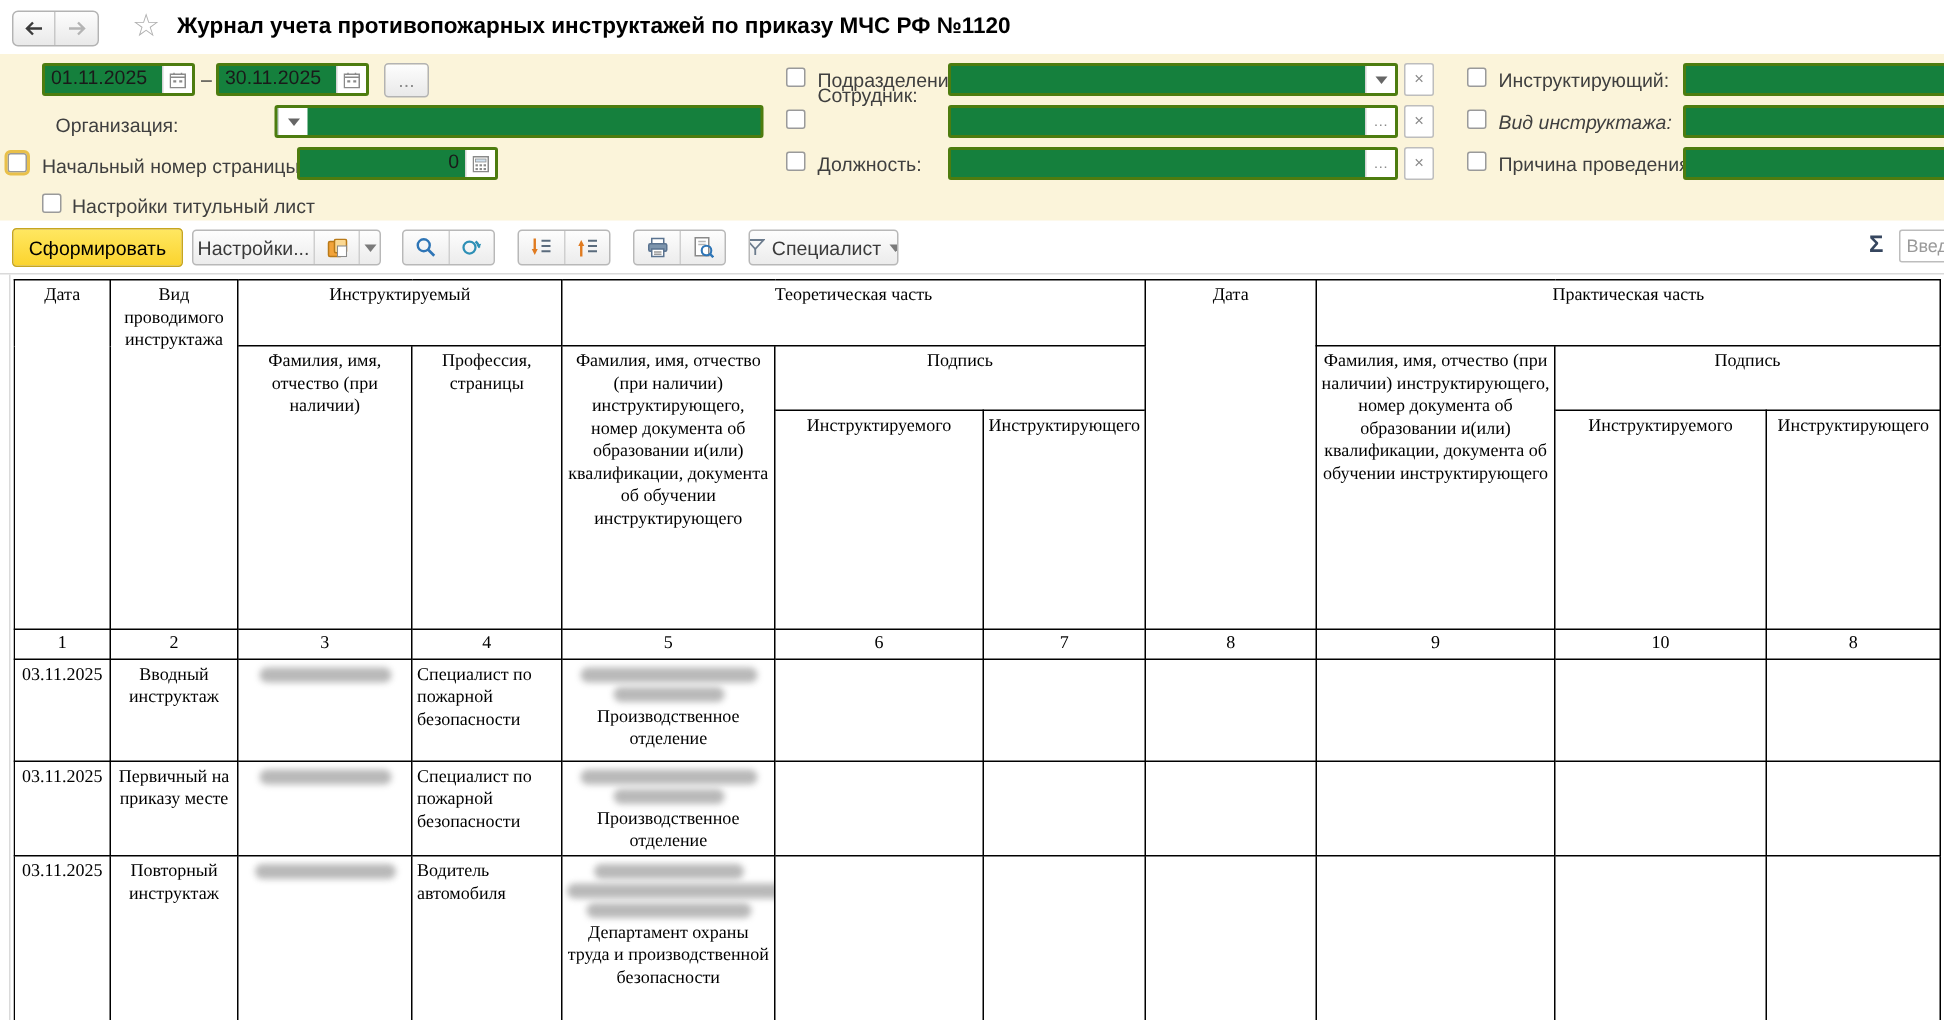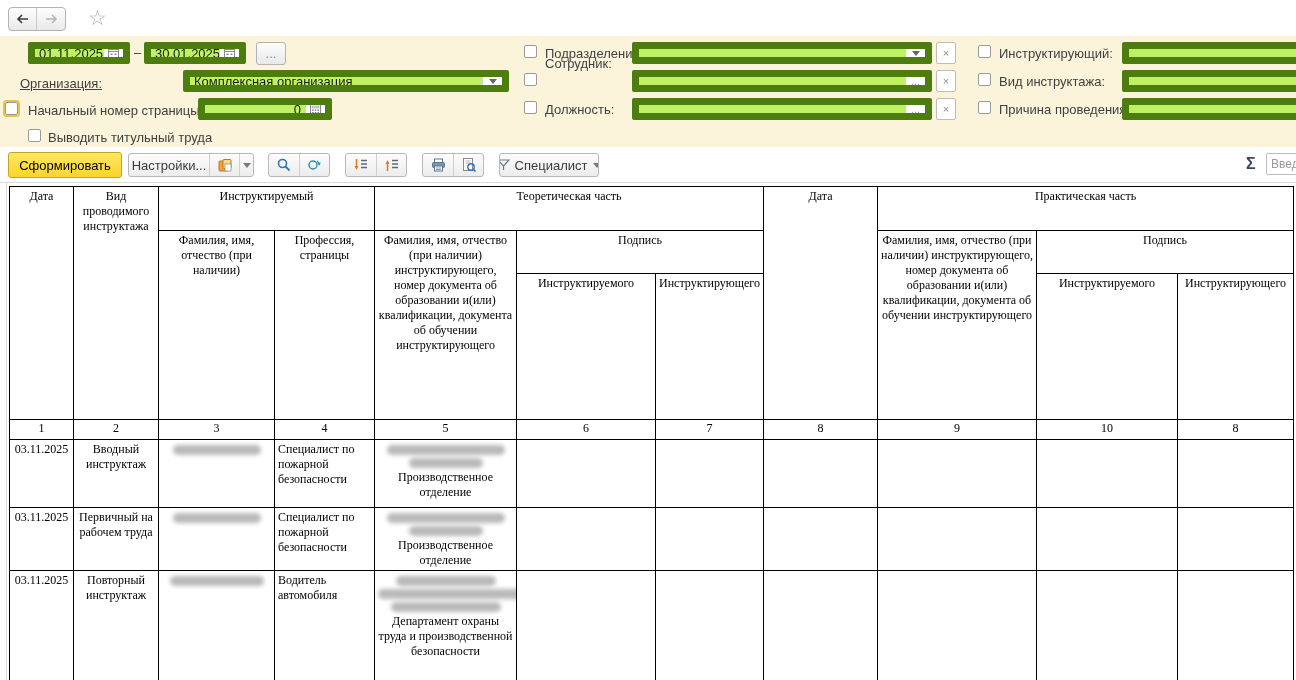--- a/index.html
+++ b/index.html
@@ -14,22 +14,22 @@
   .navbtn { width:50%; display:flex; align-items:center; justify-content:center;
             font-size:14px; cursor:default; }
   .navbtn.back { border-right:1px solid #c8c8c8; color:#3b3b3b; }
   .navbtn.fwd { color:#b4b4b4; }
   .star { position:absolute; left:88px; top:6px; font-size:21px; color:#b0b0b0; line-height:24px; }
   .title { position:absolute; left:118px; top:9px; font-size:15px; font-weight:bold; color:#000; }
 
   
   .filter-panel { position:absolute; left:0; top:36px; width:1296px; height:111px; background:#fbf4da; }
   .flabel { position:absolute; font-size:13px; color:#3f3f3f; white-space:nowrap; }
-  .field { position:absolute; height:22px; background:#bef264; border:7px solid #4d7c0f;
-           border-radius:2px; display:flex; align-items:center; overflow:hidden; }
+  .field { position:absolute; height:22px; background:#15803d; border:2px solid #4d7c0f;
+           border-radius:2px; display:flex; overflow:hidden; }
   .field .val { flex:1; font-size:13px; color:#1a1a1a; padding:0 4px; white-space:nowrap; overflow:hidden; }
   .field .val.num { text-align:right; }
   .field .seg { width:20px; align-self:stretch; border-left:1px solid #d4d4d4; display:flex;
                 align-items:center; justify-content:center; color:#8a8a8a; font-size:10px; background:#fff; }
   .caret { width:0; height:0; border-left:4px solid transparent; border-right:4px solid transparent;
            border-top:5px solid #666; display:inline-block; }
   .xbtn { position:absolute; width:20px; height:22px; border:1px solid #bdbdbd; border-radius:2px;
           background:#fff; color:#8a8a8a; font-size:11px; display:flex; align-items:center; justify-content:center; }
   .cb { position:absolute; width:13px; height:13px; background:#fff; border:1px solid #9a9a9a; border-radius:2px; }
   .cb.focus { outline:2px solid #e9c04a; }
@@ -83,59 +83,59 @@
     </div>
     <div class="navbtn fwd">
       <span class="icon">
         <svg width="14" height="10" viewBox="0 0 14 10">
             <path d="M8 1 L12 5 L8 9 M2 5 H12" stroke="#b4b4b4" stroke-width="1.6" fill="none"></path>
           </svg>
       </span>
     </div>
   </div>
   <div class="star">☆</div>
+  <div class="title">Журнал учета противопожарных инструктажей по приказу МЧС РФ №1120</div>
 
   <div class="filter-panel">
 
     <div class="field" style="left:28px; top:6px; width:102px;">
       <span class="val">01.11.2025</span>
       <span class="seg">
         <span class="icon">
           <svg width="11" height="11" viewBox="0 0 11 11">
               <rect x="0.5" y="1.5" width="10" height="9" fill="#fff" stroke="#8a8a8a"></rect>
               <line x1="0.5" y1="3.5" x2="10.5" y2="3.5" stroke="#8a8a8a"></line>
               <line x1="3" y1="0.5" x2="3" y2="2" stroke="#8a8a8a"></line>
               <line x1="8" y1="0.5" x2="8" y2="2" stroke="#8a8a8a"></line>
               <rect x="2.5" y="5.5" width="2" height="1.5" fill="#8a8a8a"></rect>
               <rect x="6.5" y="5.5" width="2" height="1.5" fill="#8a8a8a"></rect>
             </svg>
         </span>
       </span>
     </div>
     <div class="dash" style="left:134px; top:9px;">–</div>
     <div class="field" style="left:144px; top:6px; width:102px;">
-      <span class="val">30.01.2025</span>
+      <span class="val">30.11.2025</span>
       <span class="seg">
         <span class="icon">
           <svg width="11" height="11" viewBox="0 0 11 11">
               <rect x="0.5" y="1.5" width="10" height="9" fill="#fff" stroke="#8a8a8a"></rect>
               <line x1="0.5" y1="3.5" x2="10.5" y2="3.5" stroke="#8a8a8a"></line>
               <line x1="3" y1="0.5" x2="3" y2="2" stroke="#8a8a8a"></line>
               <line x1="8" y1="0.5" x2="8" y2="2" stroke="#8a8a8a"></line>
               <rect x="2.5" y="5.5" width="2" height="1.5" fill="#8a8a8a"></rect>
               <rect x="6.5" y="5.5" width="2" height="1.5" fill="#8a8a8a"></rect>
             </svg>
         </span>
       </span>
     </div>
     <div class="btn" style="left:256px; top:6px; width:30px; height:23px; color:#8a8a8a;">...</div>
 
-    <div class="flabel" style="left:20px; top:40px;text-decoration:underline;">Организация:</div>
+    <div class="flabel" style="left:37px; top:40px;">Организация:</div>
     <div class="field" style="left:183px; top:34px; width:326px;">
-      <span class="val">Комплексная организация</span>
       <span class="seg">
           <span class="caret"></span>
         </span>
     </div>
 
     <div class="cb focus" style="left:5px; top:66px;"></div>
     <div class="flabel" style="left:28px; top:67px;">Начальный номер страницы:</div>
     <div class="field" style="left:198px; top:62px; width:134px;">
       <span class="val num">0</span>
       <span class="seg">
@@ -148,21 +148,21 @@
               <rect x="7.4" y="5.5" width="1.6" height="1.4" fill="#8a8a8a"></rect>
               <rect x="2" y="8" width="1.6" height="1.4" fill="#8a8a8a"></rect>
               <rect x="4.7" y="8" width="1.6" height="1.4" fill="#8a8a8a"></rect>
               <rect x="7.4" y="8" width="1.6" height="1.4" fill="#8a8a8a"></rect>
             </svg>
         </span>
       </span>
     </div>
 
     <div class="cb" style="left:28px; top:93px;"></div>
-    <div class="flabel" style="left:48px; top:94px;">Выводить титульный труда</div>
+    <div class="flabel" style="left:48px; top:94px;">Настройки титульный лист</div>
 
     <div class="cb" style="left:524px; top:9px;"></div>
     <div class="flabel" style="left:545px; top:10px;">Подразделение:</div>
     <div class="field" style="left:632px; top:6px; width:300px;">
       <span class="val"></span>
       <span class="seg">
           <span class="caret"></span>
         </span>
     </div>
     <div class="xbtn" style="left:936px; top:6px;">×</div>
@@ -183,21 +183,21 @@
     </div>
     <div class="xbtn" style="left:936px; top:62px;">×</div>
 
     <div class="cb" style="left:978px; top:9px;"></div>
     <div class="flabel" style="left:999px; top:10px;">Инструктирующий:</div>
     <div class="field" style="left:1122px; top:6px; width:200px;">
       <span class="val"></span>
     </div>
 
     <div class="cb" style="left:978px; top:37px;"></div>
-    <div class="flabel" style="left:999px; top:38px;">Вид инструктажа:</div>
+    <div class="flabel" style="left:999px; top:38px;font-style:italic;">Вид инструктажа:</div>
     <div class="field" style="left:1122px; top:34px; width:200px;">
       <span class="val"></span>
     </div>
 
     <div class="cb" style="left:978px; top:65px;"></div>
     <div class="flabel" style="left:999px; top:66px;">Причина проведения:</div>
     <div class="field" style="left:1122px; top:62px; width:200px;">
       <span class="val"></span>
     </div>
   </div>
@@ -378,21 +378,21 @@
         <td></td>
         <td></td>
         <td></td>
         <td></td>
         <td></td>
         <td></td>
       </tr>
 
       <tr style="height:63px;">
         <td>03.11.2025</td>
-        <td>Первичный на рабочем труда</td>
+        <td>Первичный на приказу месте</td>
         <td>
               <div class="blurbar" style="width:88px;"></div>
             </td>
         <td class="left">Специалист по пожарной безопасности</td>
         <td>
           <div class="blurbar" style="width:118px;"></div>
               <div class="blurbar" style="width:74px;"></div>
           <div>Производственное отделение</div>
         </td>
         <td></td>

